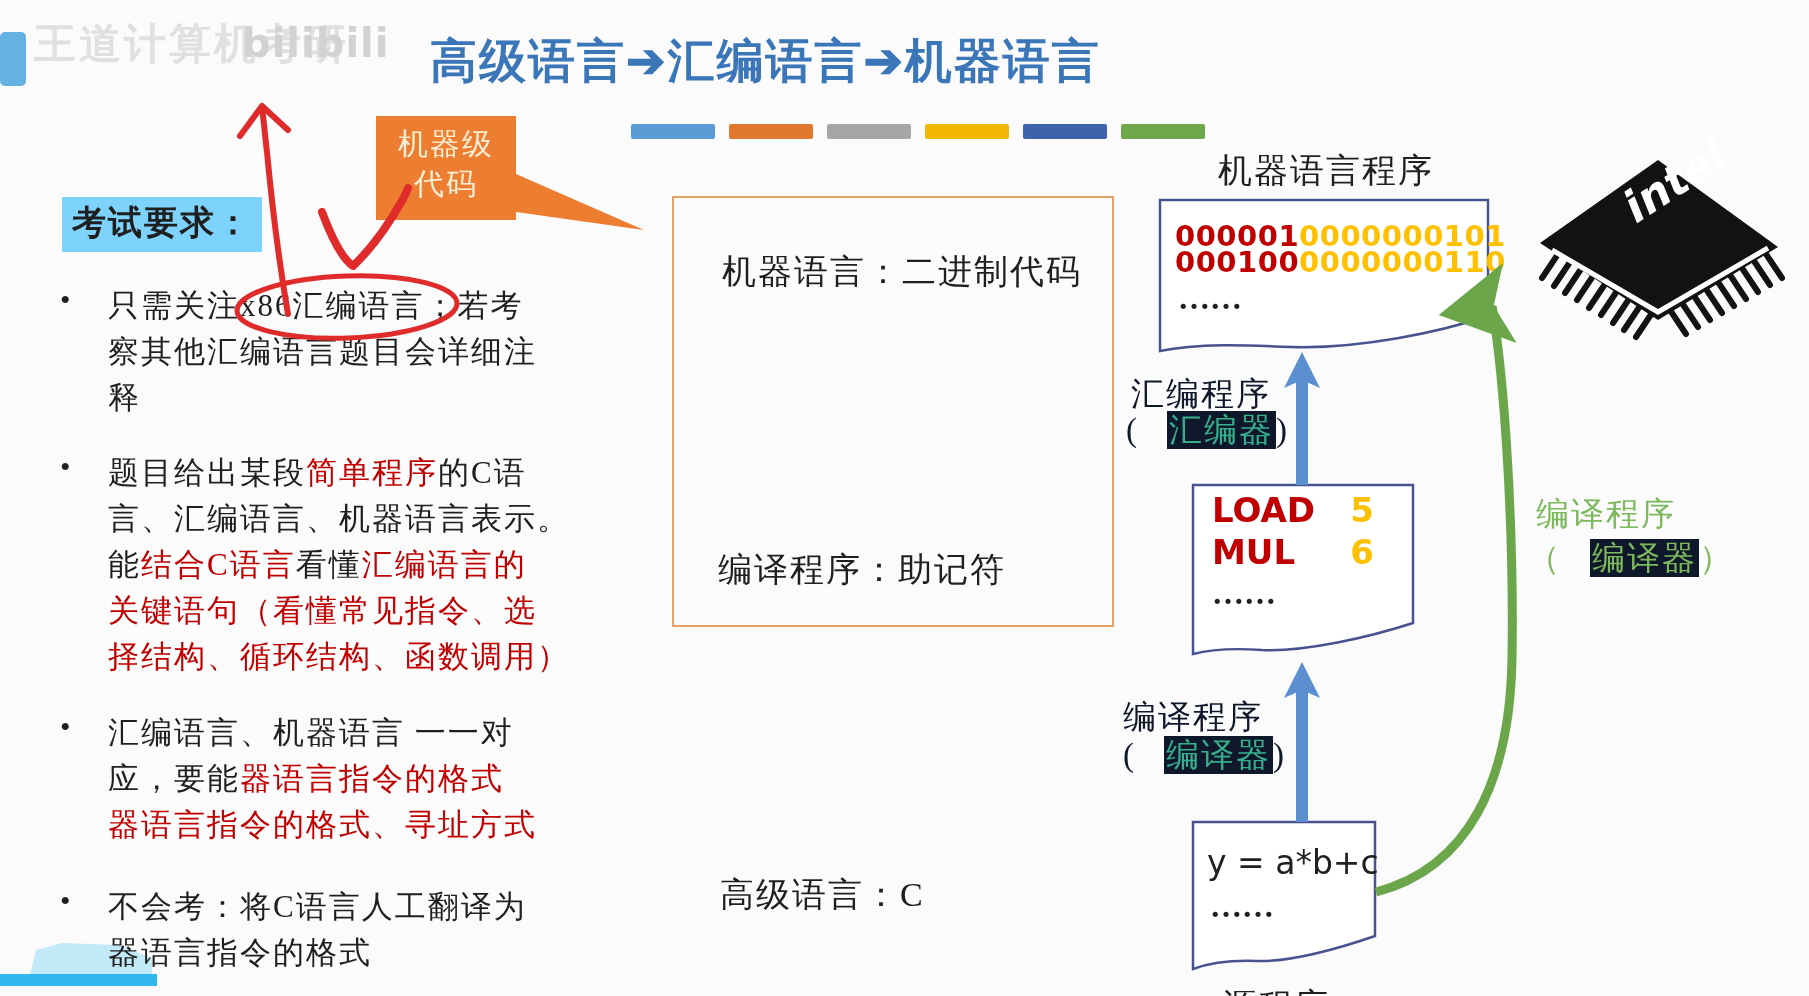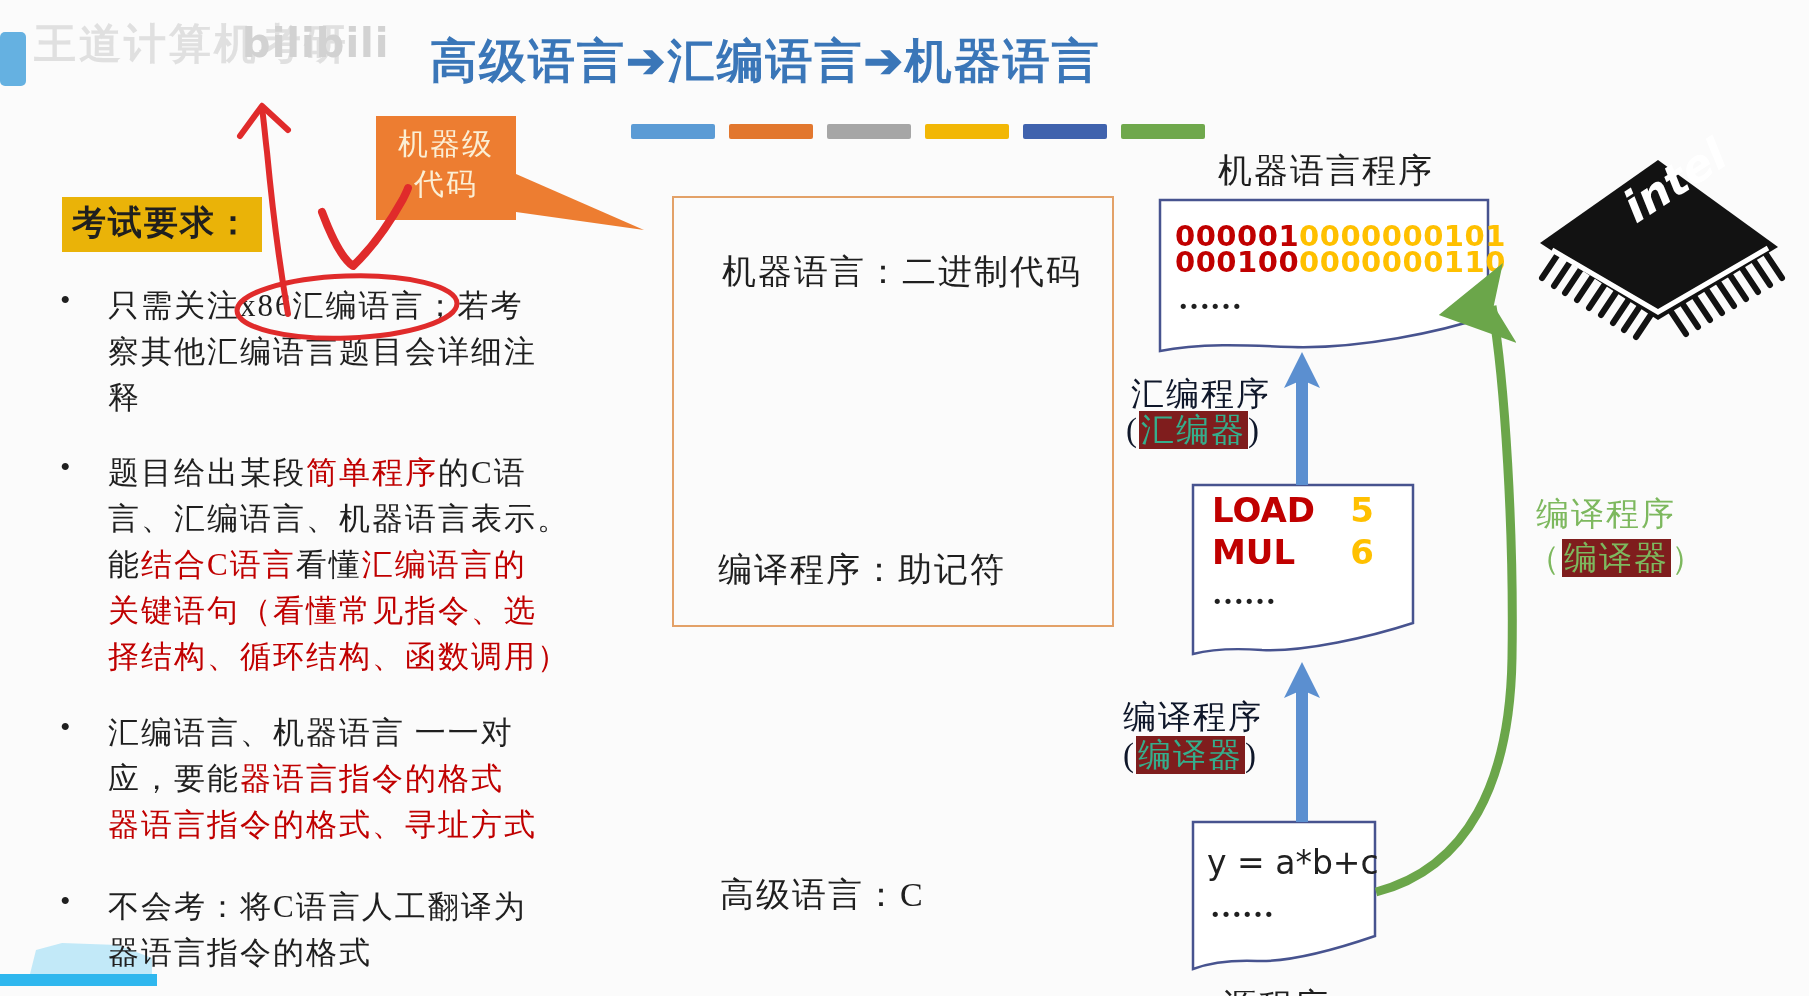--- a/index.html
+++ b/index.html
@@ -17,21 +17,21 @@
     font-family:"DejaVu Sans","Liberation Sans",sans-serif;letter-spacing:1px;}
   #wm-mark{left:0;top:32px;width:26px;height:54px;background:#4aa3dc;border-radius:5px;opacity:.85;}
 
   
   #main-title{left:430px;top:30px;width:980px;text-align:left;font-size:47px;font-weight:bold;
     color:#3a76b8;letter-spacing:2px;white-space:nowrap;}
   #divider-bars{left:631px;top:124px;display:flex;gap:14px;}
   #divider-bars .bar{width:84px;height:15px;border-radius:2px;}
 
   
-  #exam-heading{left:62px;top:197px;background:#eab308;padding:3px 10px 6px 10px;
+  #exam-heading{left:62px;top:197px;background:#7dd3fc;padding:3px 10px 6px 10px;
     font-size:34px;font-weight:bold;letter-spacing:2px;}
   #exam-bullets{left:60px;top:0;width:560px;}
   .bullet{position:absolute;left:0;width:560px;}
   .bullet:nth-of-type(1){top:283px;}
   .bullet:nth-of-type(2){top:450px;}
   .bullet:nth-of-type(3){top:710px;}
   .bullet:nth-of-type(4){top:884px;}
   .bullet::before{content:"\2022";position:absolute;left:0;top:0;font-size:30px;}
   .blines{margin-left:48px;}
   .bline{font-size:31px;line-height:46px;letter-spacing:2px;white-space:nowrap;}
@@ -55,21 +55,21 @@
     letter-spacing:0.5px;white-space:nowrap;}
   #bin-row-0{left:1175px;top:204px;margin-top:15px;}
   #bin-row-1{left:1175px;top:245px;}
   #bin-ellipsis{left:1178px;top:280px;font-size:32px;font-weight:bold;}
 
   
   .proglabel{font-size:33px;letter-spacing:2px;white-space:nowrap;}
   .cyan{color:#0f172a;}
   .teal{color:#35ae8c;}
   .greenish{color:#7db85e;}
-  .hl-y{background:#7f1d1d;padding:1px 2px;}
+  .hl-y{background:#0f172a;padding:1px 2px;margin-left:28px;}
   #asm-label-1{left:1131px;top:372px;}
   #asm-label-2{left:1126px;top:408px;}
   #cmp-label-1{left:1123px;top:695px;}
   #cmp-label-2{left:1123px;top:733px;}
   #gcmp-label-1{left:1536px;top:492px;}
   #gcmp-label-2{left:1527px;top:536px;}
 
   
   .asm-line{left:1212px;width:162px;display:flex;justify-content:space-between;
     font-family:"DejaVu Sans","Liberation Sans",sans-serif;font-weight:bold;font-size:34px;}

